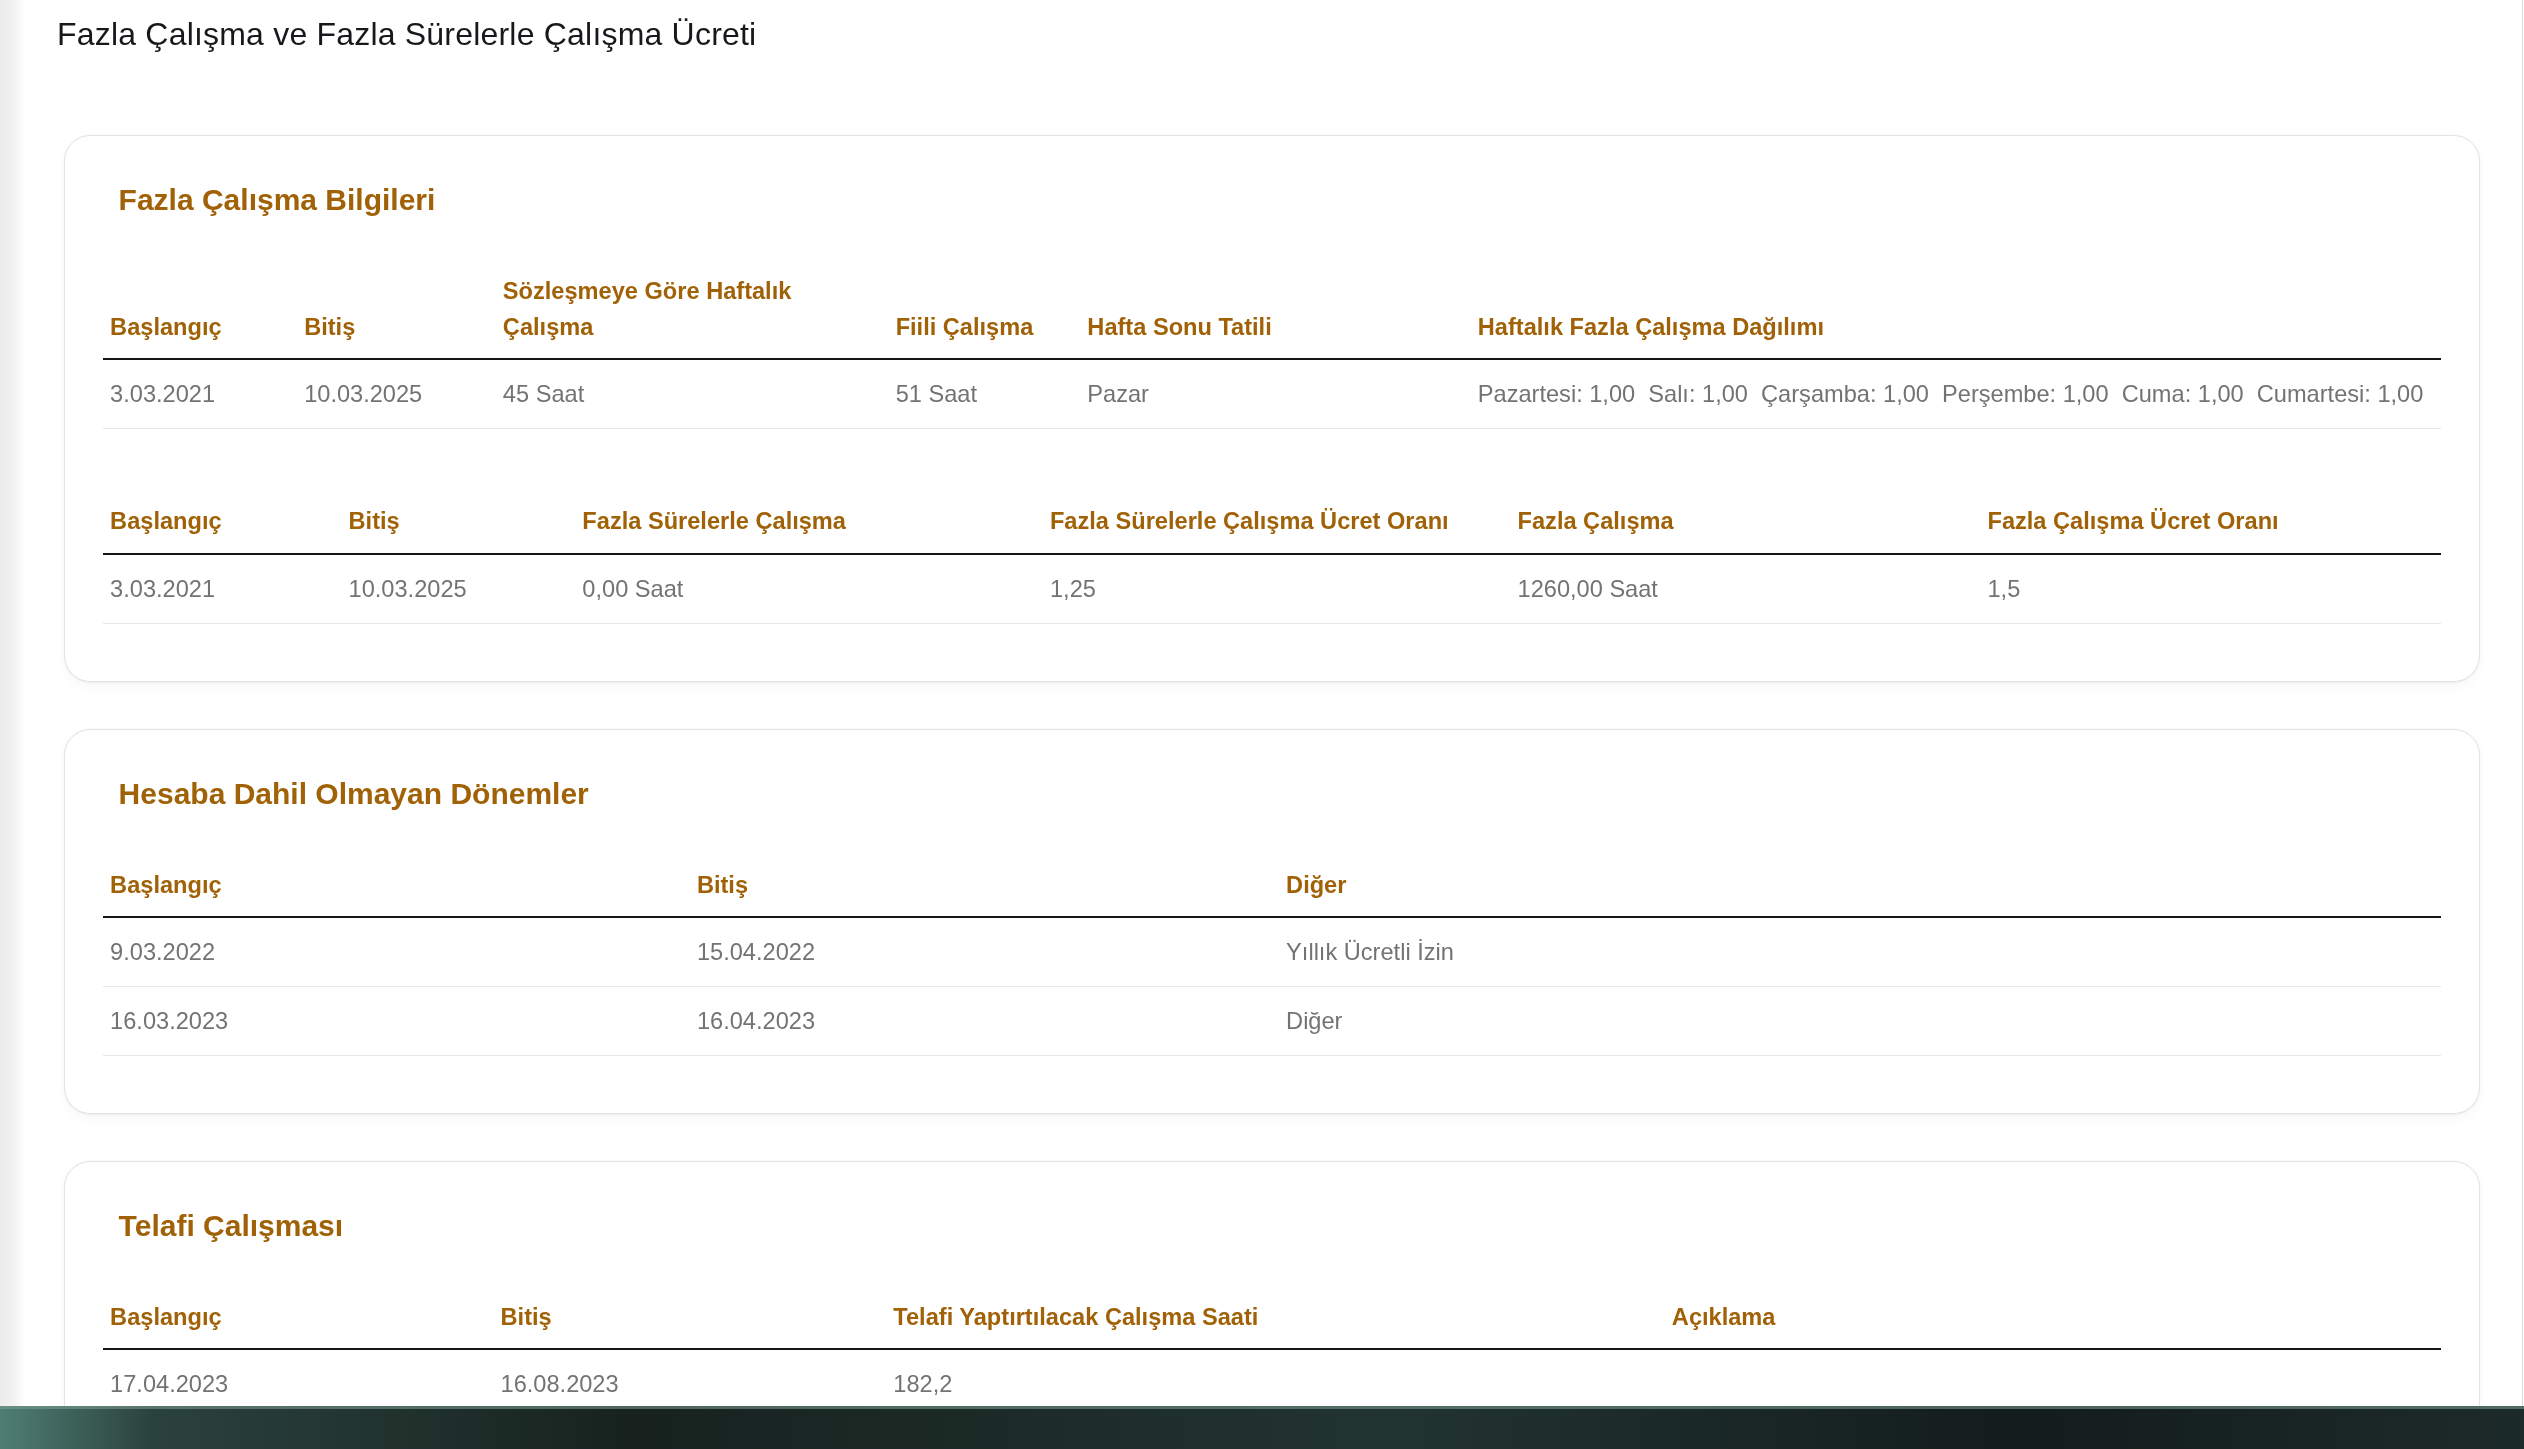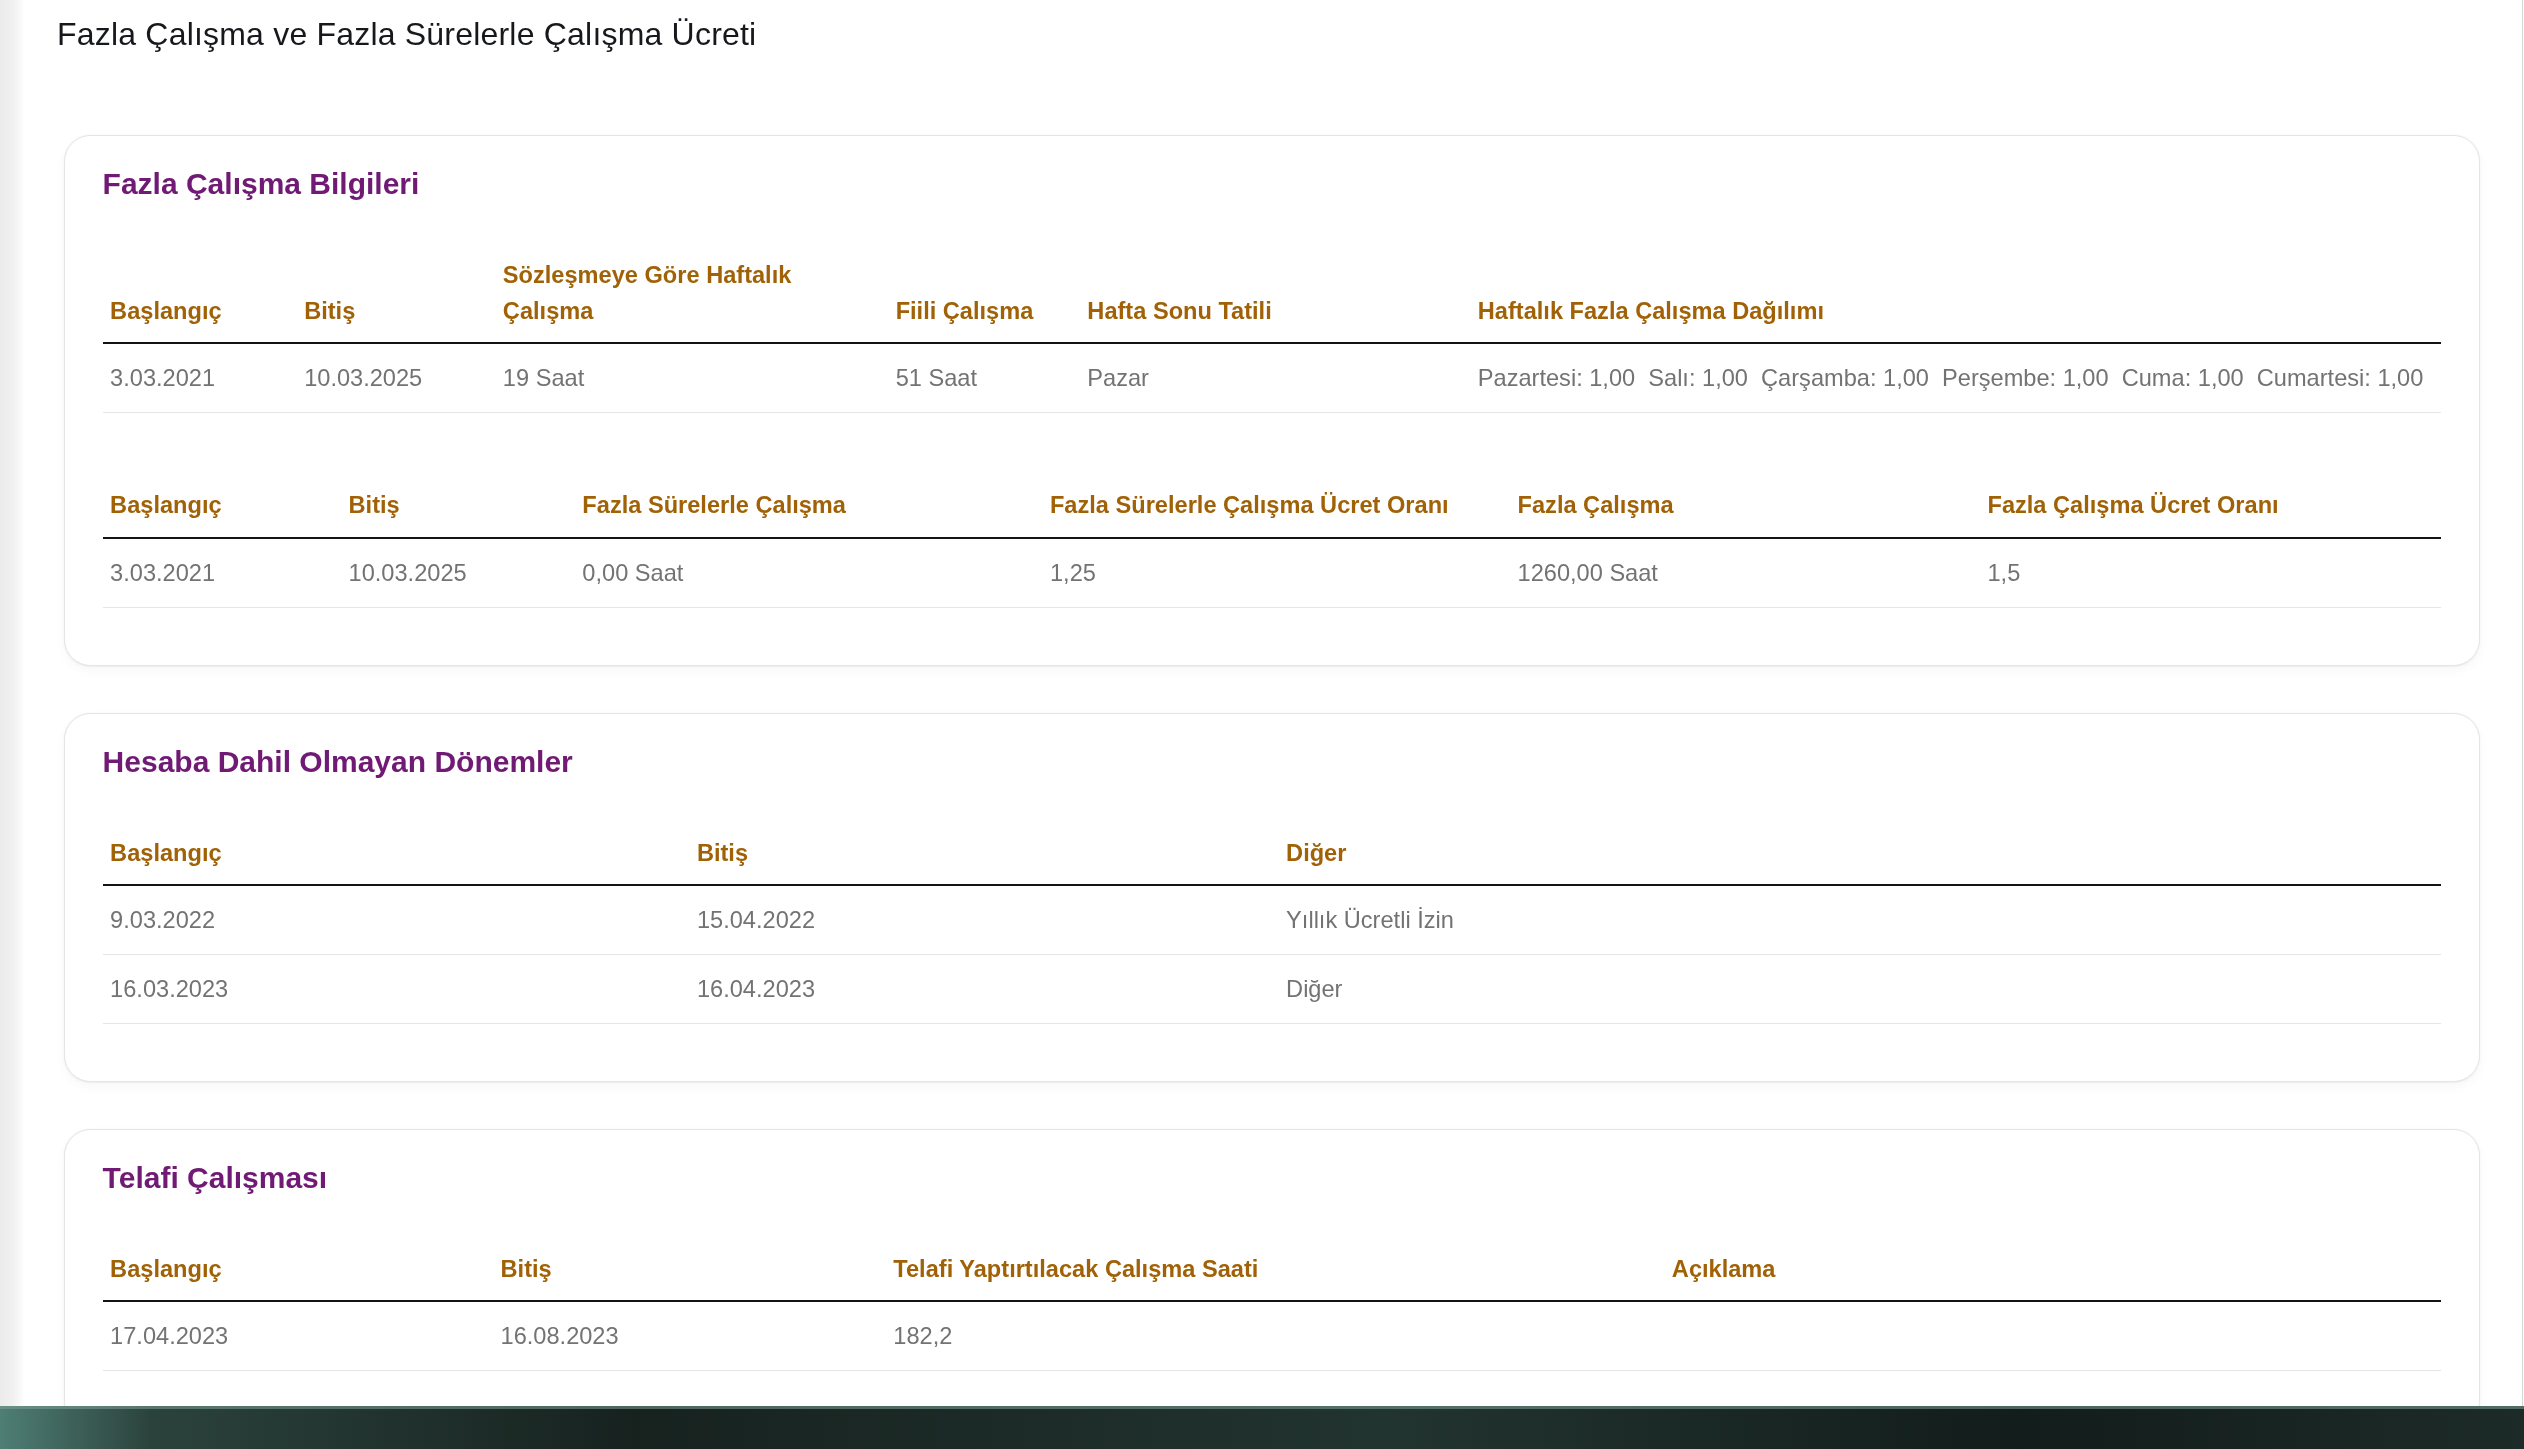--- a/index.html
+++ b/index.html
@@ -55,22 +55,22 @@
     width: 2416px;
     background: #fff;
     border: 0.9px solid #e4e4e7;
     border-radius: 26.4px;
     box-shadow: 0 0.9px 1.9px rgba(0,0,0,.05), 0 4.7px 11.3px rgba(0,0,0,.03);
     padding: 28px 38px 57px 38px;
   }
   .card.first { margin-top: 80px; }
 
   .card-title {
-    margin: 0;
-    font-size: 30px; line-height: 40px; font-weight: 600; color: #701a75;
+    margin: 16px;
+    font-size: 30px; line-height: 40px; font-weight: 600; color: #a16207;
   }
 
   table { border-collapse: collapse; width: 100%; margin-top: 53px; table-layout: fixed; }
   table.follow { margin-top: 74px; }
   thead tr { border-bottom: 2.8px solid #141414; }
   tbody tr { border-bottom: 1.9px solid #e6e6e6; }
   th {
     font-size: 23.6px; font-weight: 700; color: #a16207;
     text-align: left; vertical-align: bottom;
     padding: 0 7.5px 13.2px 7.5px; line-height: 36px;
@@ -110,21 +110,21 @@
             <th>Sözleşmeye Göre Haftalık Çalışma</th>
             <th>Fiili Çalışma</th>
             <th>Hafta Sonu Tatili</th>
             <th>Haftalık Fazla Çalışma Dağılımı</th>
           </tr>
         </thead>
         <tbody>
           <tr>
             <td>3.03.2021</td>
             <td>10.03.2025</td>
-            <td>19 Saat</td>
+            <td>45 Saat</td>
             <td>51 Saat</td>
             <td>Pazar</td>
             <td>Pazartesi: 1,00  Salı: 1,00  Çarşamba: 1,00  Perşembe: 1,00  Cuma: 1,00  Cumartesi: 1,00</td>
           </tr>
         </tbody>
       </table>
 
       <table class="follow">
         <colgroup>
           <col style="width:10.2%">

